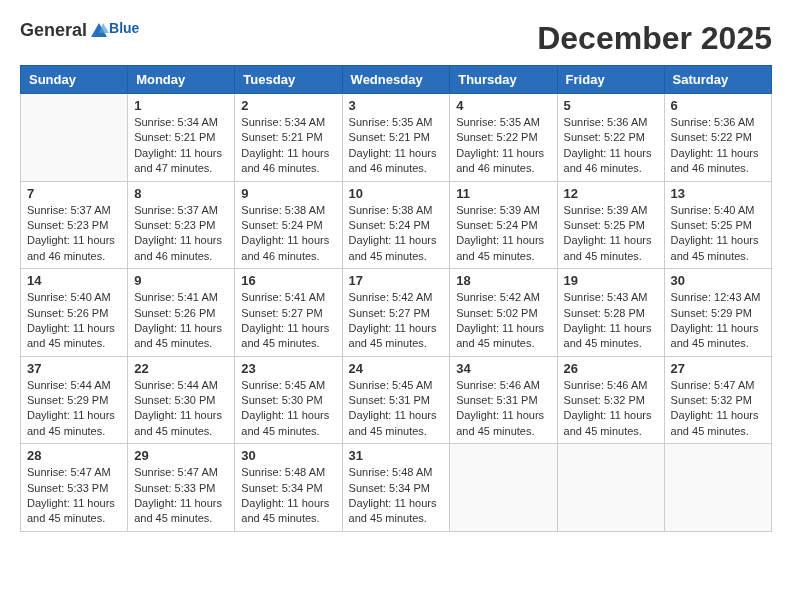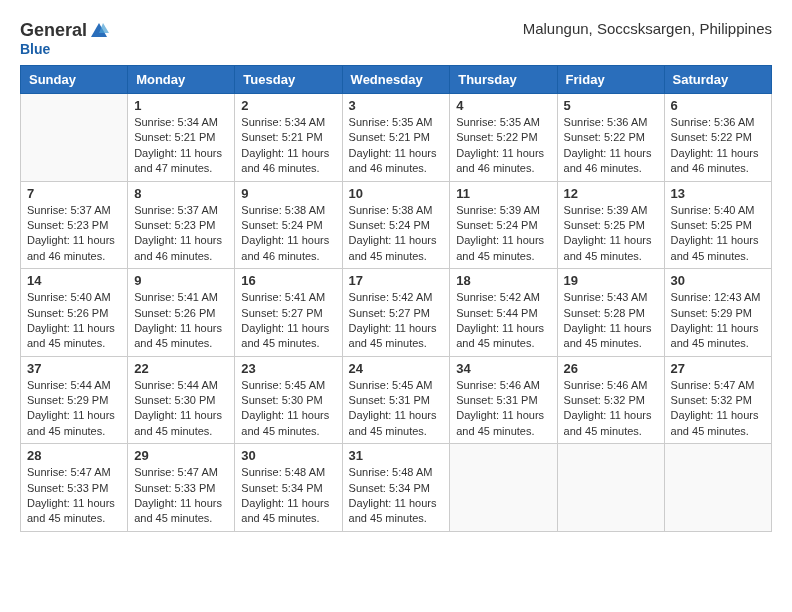--- a/index.html
+++ b/index.html
@@ -11,21 +11,20 @@
       padding: 20px;
     }
     .header {
       display: flex;
       justify-content: space-between;
       align-items: flex-start;
       margin-bottom: 8px;
     }
     .logo {
       display: flex;
-      flex-direction: column;
       align-items: flex-start;
     }
     .logo-text {
       display: flex;
       align-items: center;
     }
     .logo-general {
       font-size: 18px;
       font-weight: bold;
       color: #333;
@@ -98,21 +97,21 @@
     <div class="logo-text">
       <span class="logo-general">General</span>
       <svg class="logo-icon" viewBox="0 0 20 20">
         <polygon points="10,2 18,16 2,16" fill="#2a6ebb"></polygon>
         <polygon points="14,2 20,12 10,12" fill="#4a9fd4" opacity="0.7"></polygon>
       </svg>
     </div>
     <span class="logo-blue">Blue</span>
   </div>
   <div class="title-section">
-    <div class="location">Malungun, Soccsksargen, Philippines</div>
+    <div class="month-year">December 2025</div>
   </div>
 </div>
 
 <table class="calendar">
   <thead>
     <tr>
     <th>Sunday</th>
         <th>Monday</th>
         <th>Tuesday</th>
         <th>Wednesday</th>
@@ -243,21 +242,21 @@
         <td>
           <div class="day-number">17</div>
           <div class="day-info">Sunrise: 5:42 AM
 Sunset: 5:27 PM
 Daylight: 11 hours
 and 45 minutes.</div>
         </td>
         <td>
           <div class="day-number">18</div>
           <div class="day-info">Sunrise: 5:42 AM
-Sunset: 5:44 PM
+Sunset: 5:02 PM
 Daylight: 11 hours
 and 45 minutes.</div>
         </td>
         <td>
           <div class="day-number">19</div>
           <div class="day-info">Sunrise: 5:43 AM
 Sunset: 5:28 PM
 Daylight: 11 hours
 and 45 minutes.</div>
         </td>

